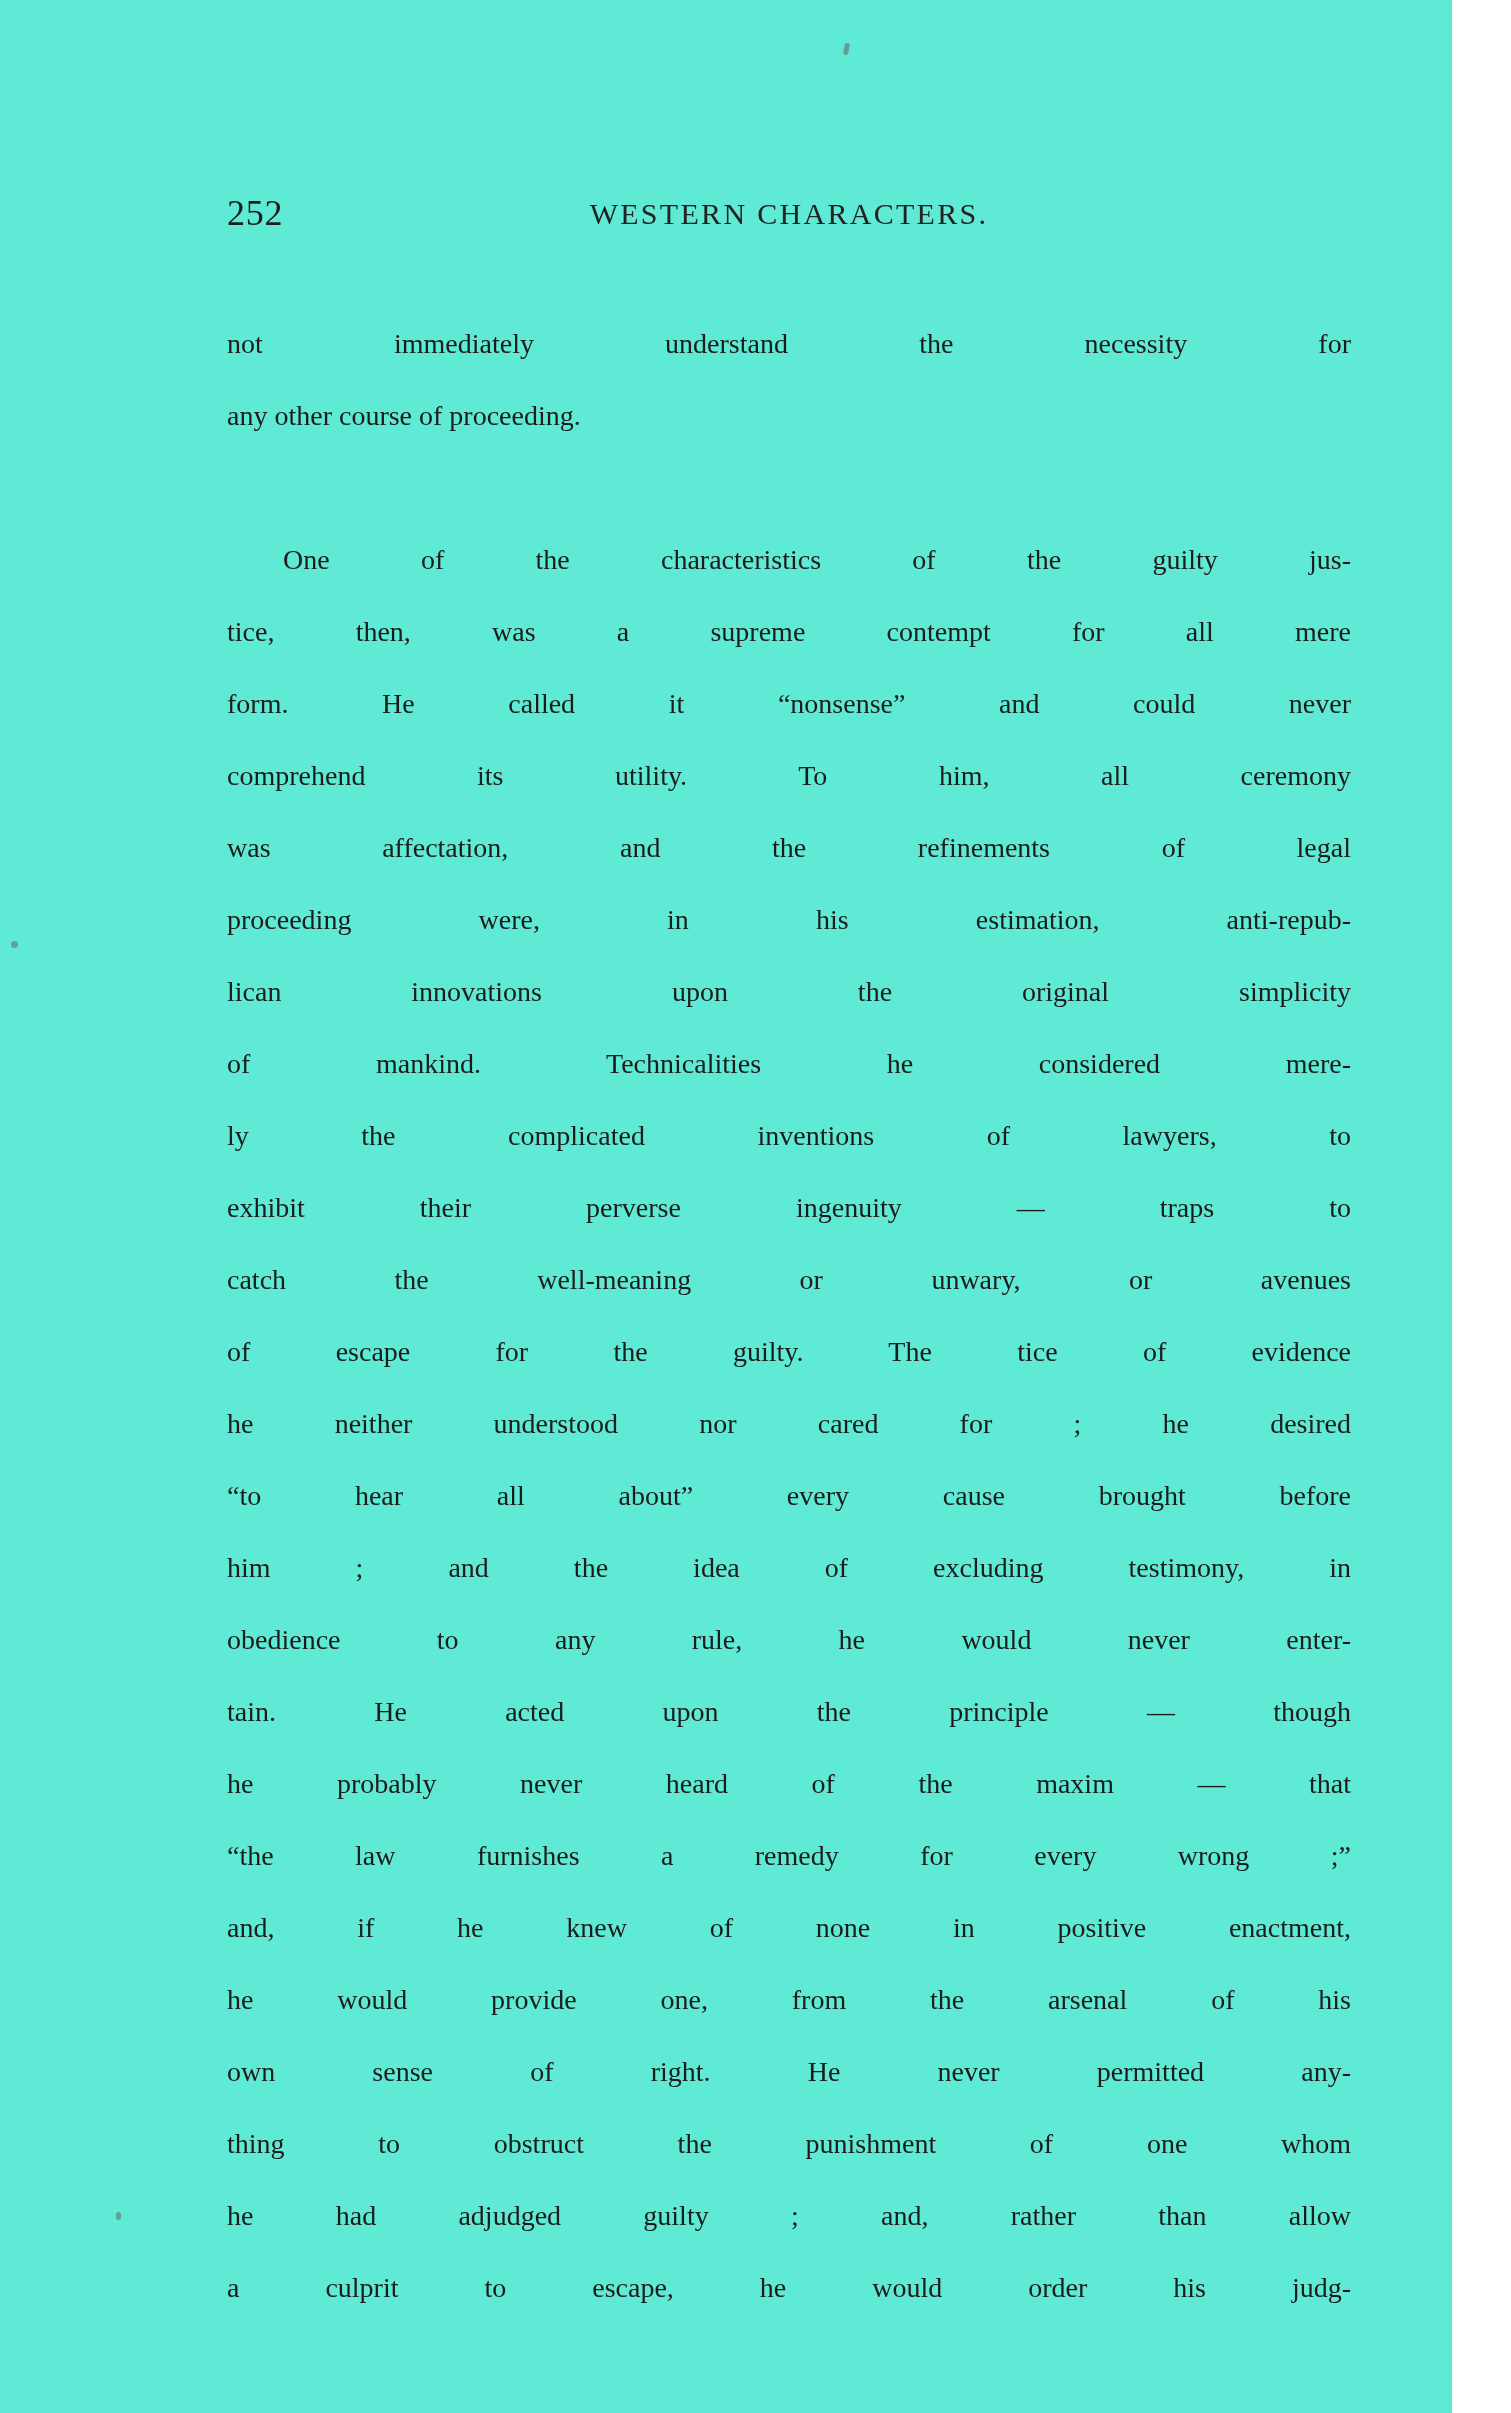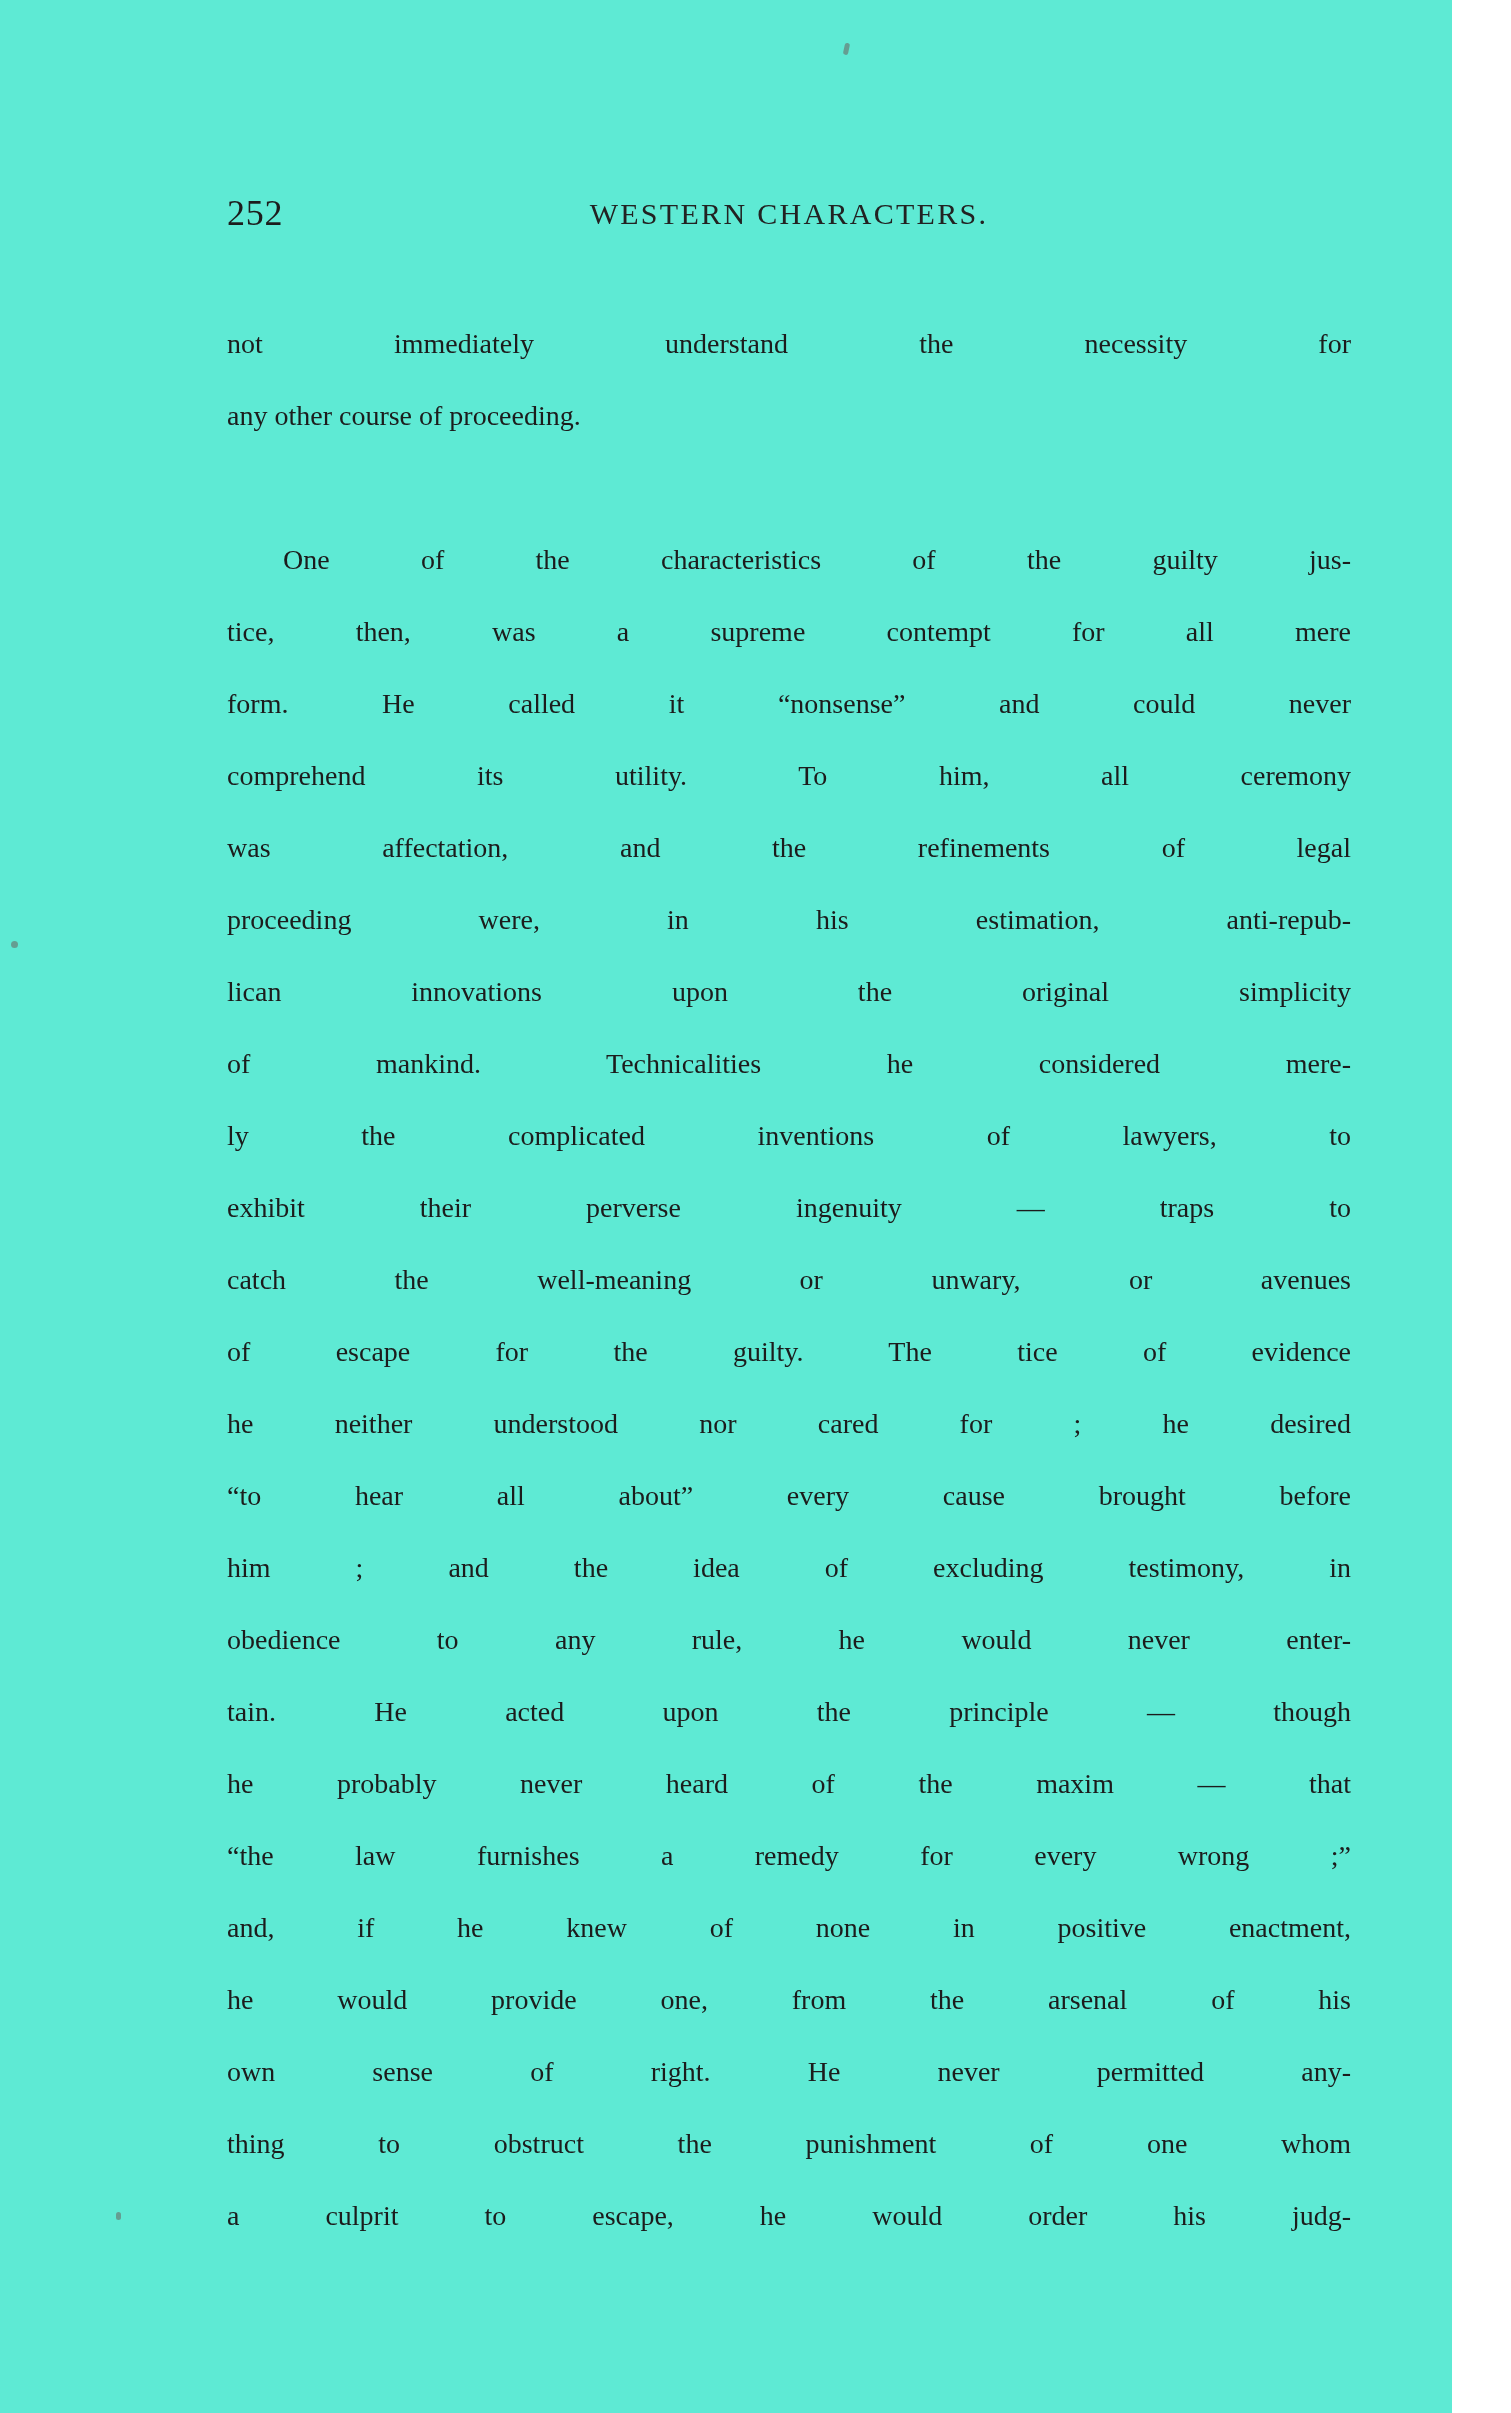--- a/index.html
+++ b/index.html
@@ -104,18 +104,19 @@
           <div class="line">“to hear all about” every cause brought before</div>
           <div class="line">him ; and the idea of excluding testimony, in</div>
           <div class="line">obedience to any rule, he would never enter-</div>
           <div class="line">tain.  He acted upon the principle — though</div>
           <div class="line">he probably never heard of the maxim — that</div>
           <div class="line">“the law furnishes a remedy for every wrong ;”</div>
           <div class="line">and, if he knew of none in positive enactment,</div>
           <div class="line">he would provide one, from the arsenal of his</div>
           <div class="line">own sense of right.  He never permitted any-</div>
           <div class="line">thing to obstruct the punishment of one whom</div>
+          <div class="line">he had adjudged guilty ; and, rather than allow</div>
           <div class="line">a culprit to escape, he would order his judg-</div>
         </div>
       </div>
   </div>
 </div>
 
 
 </body></html>

